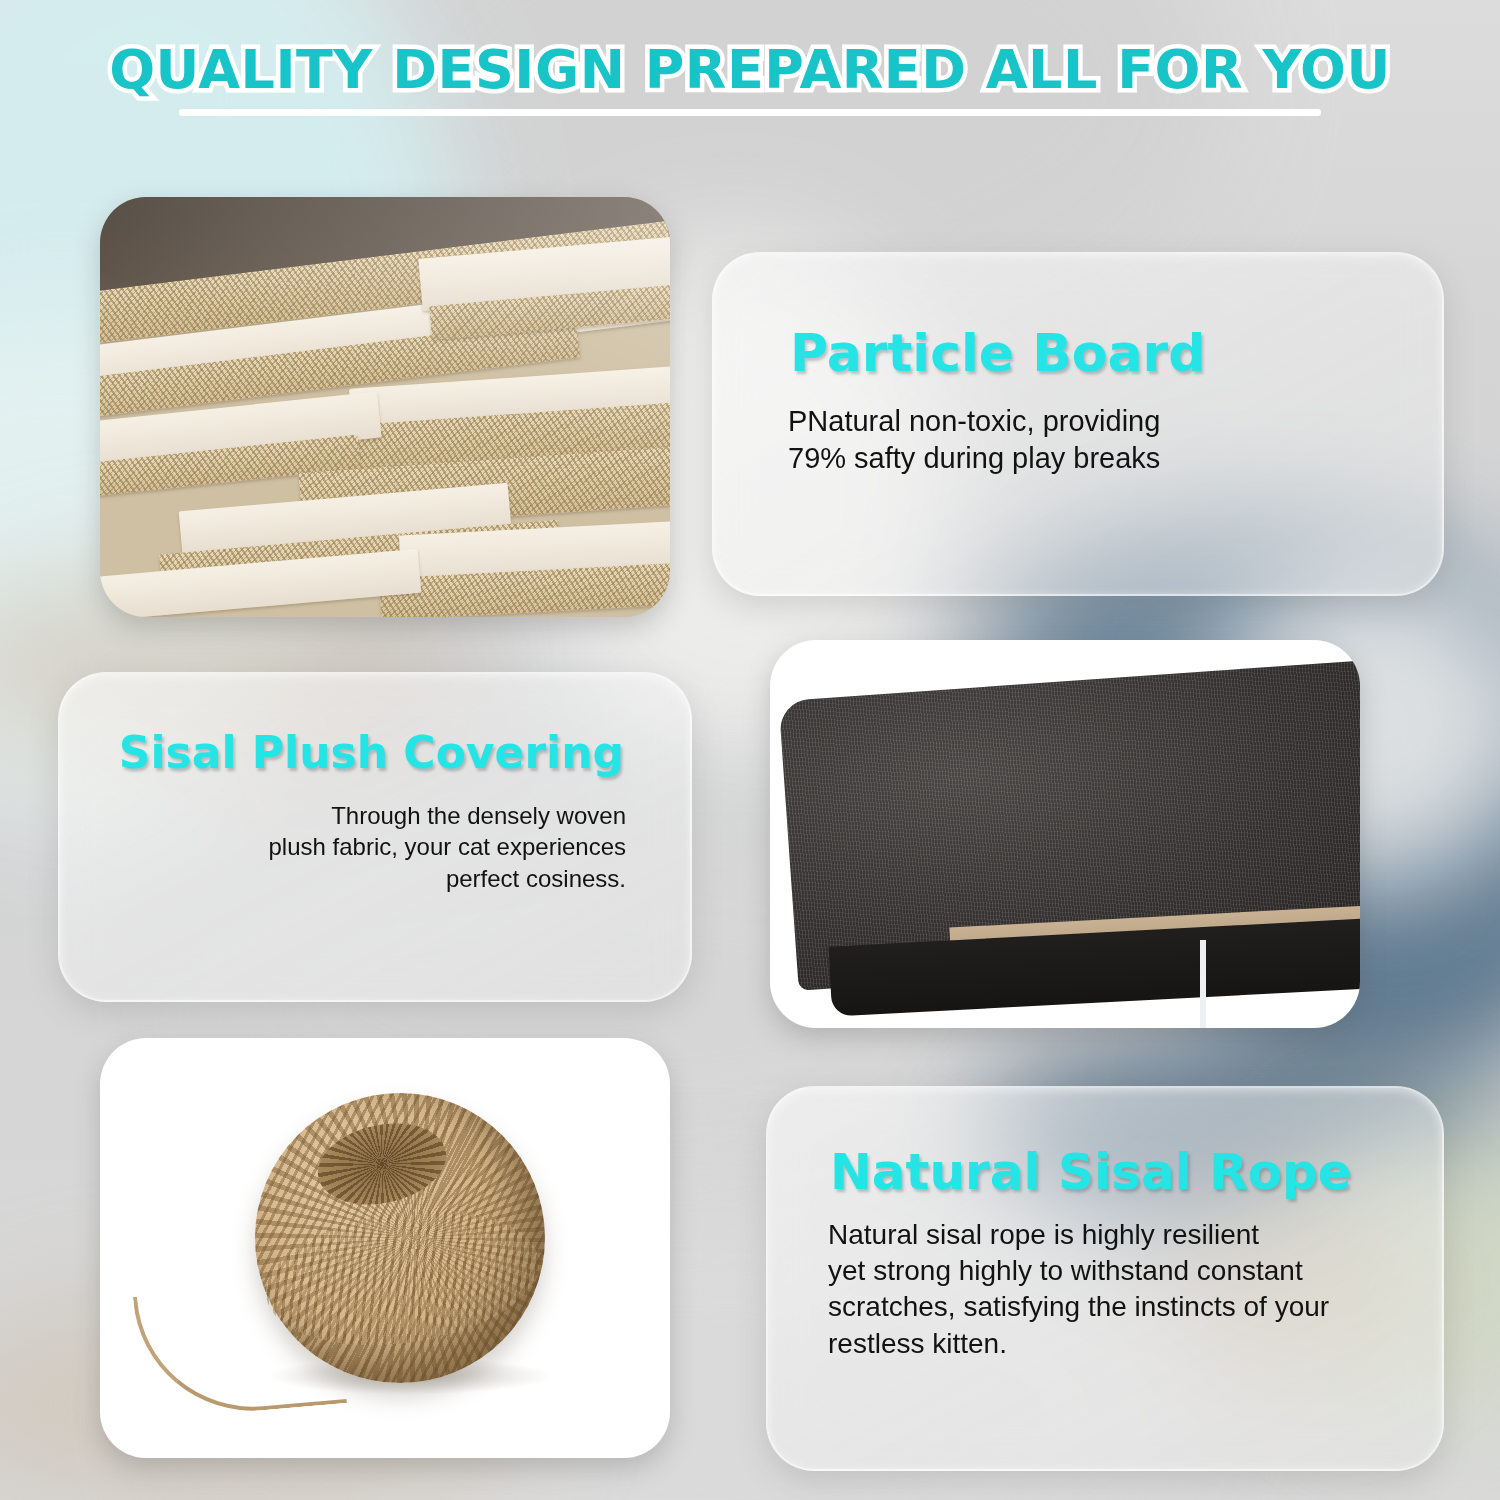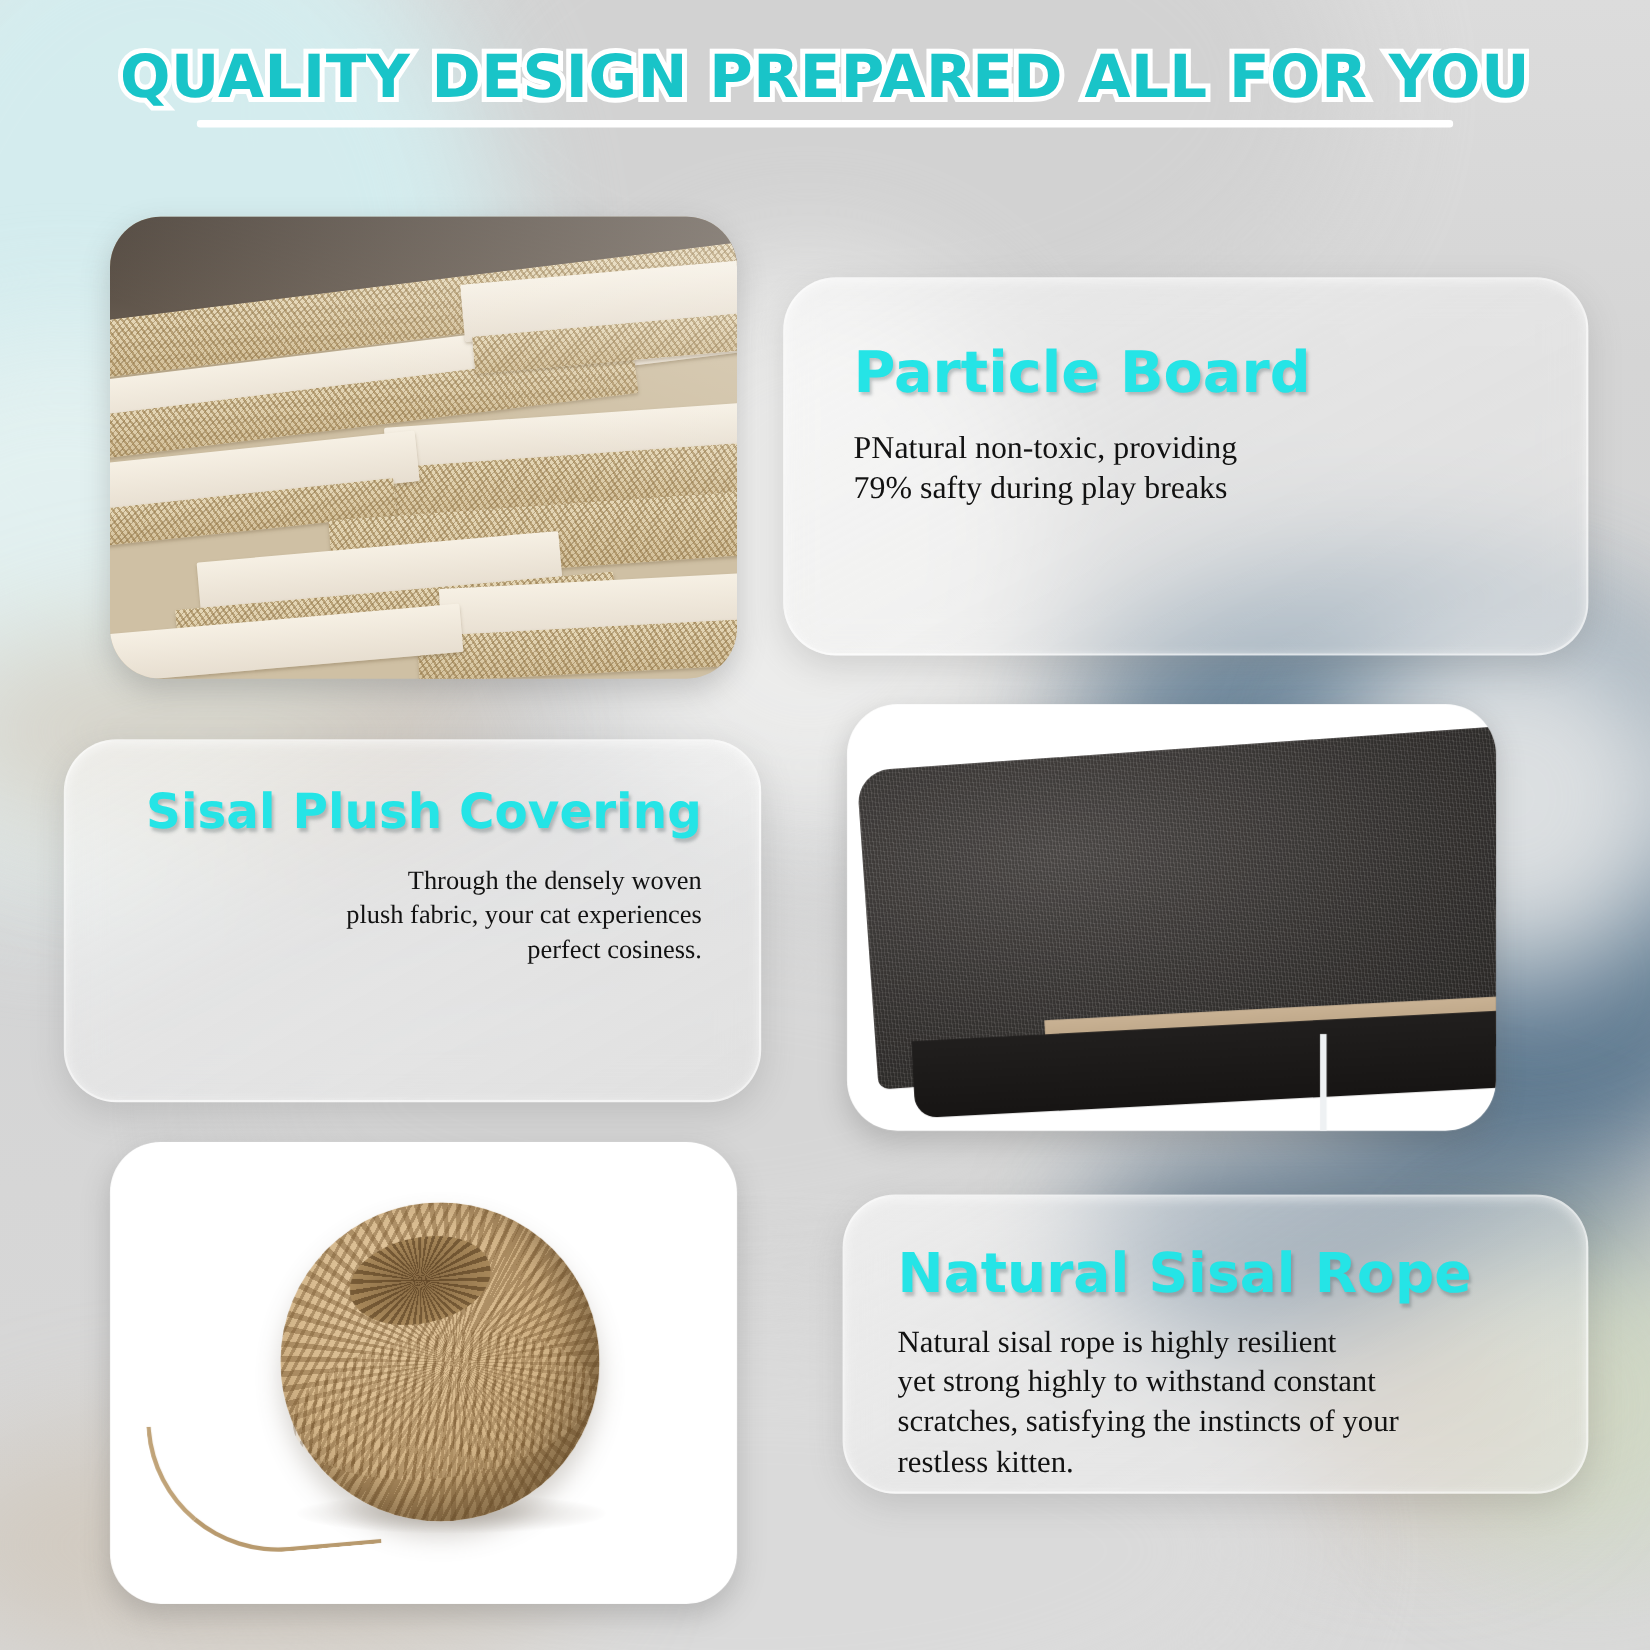--- a/index.html
+++ b/index.html
@@ -136,43 +136,43 @@
   .glass{
     position:absolute;border-radius:48px;
     background:linear-gradient(152deg, rgba(255,255,255,.55) 0%, rgba(250,250,250,.40) 48%, rgba(238,238,238,.46) 100%);
     backdrop-filter:blur(18px);
     -webkit-backdrop-filter:blur(18px);
     border:2px solid rgba(255,255,255,.55);
     box-shadow:0 10px 30px rgba(110,110,110,.22), inset 0 2px 10px rgba(255,255,255,.55);
     box-sizing:border-box;
   }
   .glass h2{
-    margin:0;
+    margin:14px;
     color:#25E4E6;
     font-weight:bold;
     font-family:"DejaVu Sans","Liberation Sans",sans-serif;
     text-shadow:2px 3px 3px rgba(60,75,80,.30);
     line-height:1.05;
   }
   .glass p{
-    margin:0;
+    margin:12px;
     color:#121212;
-    font-family:Liberation Serif, serif;
+    font-family:Liberation Sans, sans-serif;
     line-height:1.30;
   }
 
   #card-particle{left:712px;top:252px;width:732px;height:344px;padding:58px 44px 0 62px;}
   #card-particle h2{font-size:52px;}
   #card-particle p{font-size:29px;margin-top:22px;}
 
   #card-plush{left:58px;top:672px;width:634px;height:330px;padding:42px 52px 0 44px;text-align:right;}
   #card-plush h2{font-size:44px;}
   #card-plush p{font-size:24px;margin-top:24px;}
 
-  #card-sisal{left:766px;top:1086px;width:678px;height:272px;padding:44px 34px 0 48px;}
+  #card-sisal{left:766px;top:1086px;width:678px;height:385px;padding:44px 34px 0 48px;}
   #card-sisal h2{font-size:50px;}
   #card-sisal p{font-size:28px;margin-top:18px;}
 </style>
 </head>
 <body>
 
 <div id="stage">
 
   <div class="bg bg-base">
     <div class="blob b-grayT"></div>

